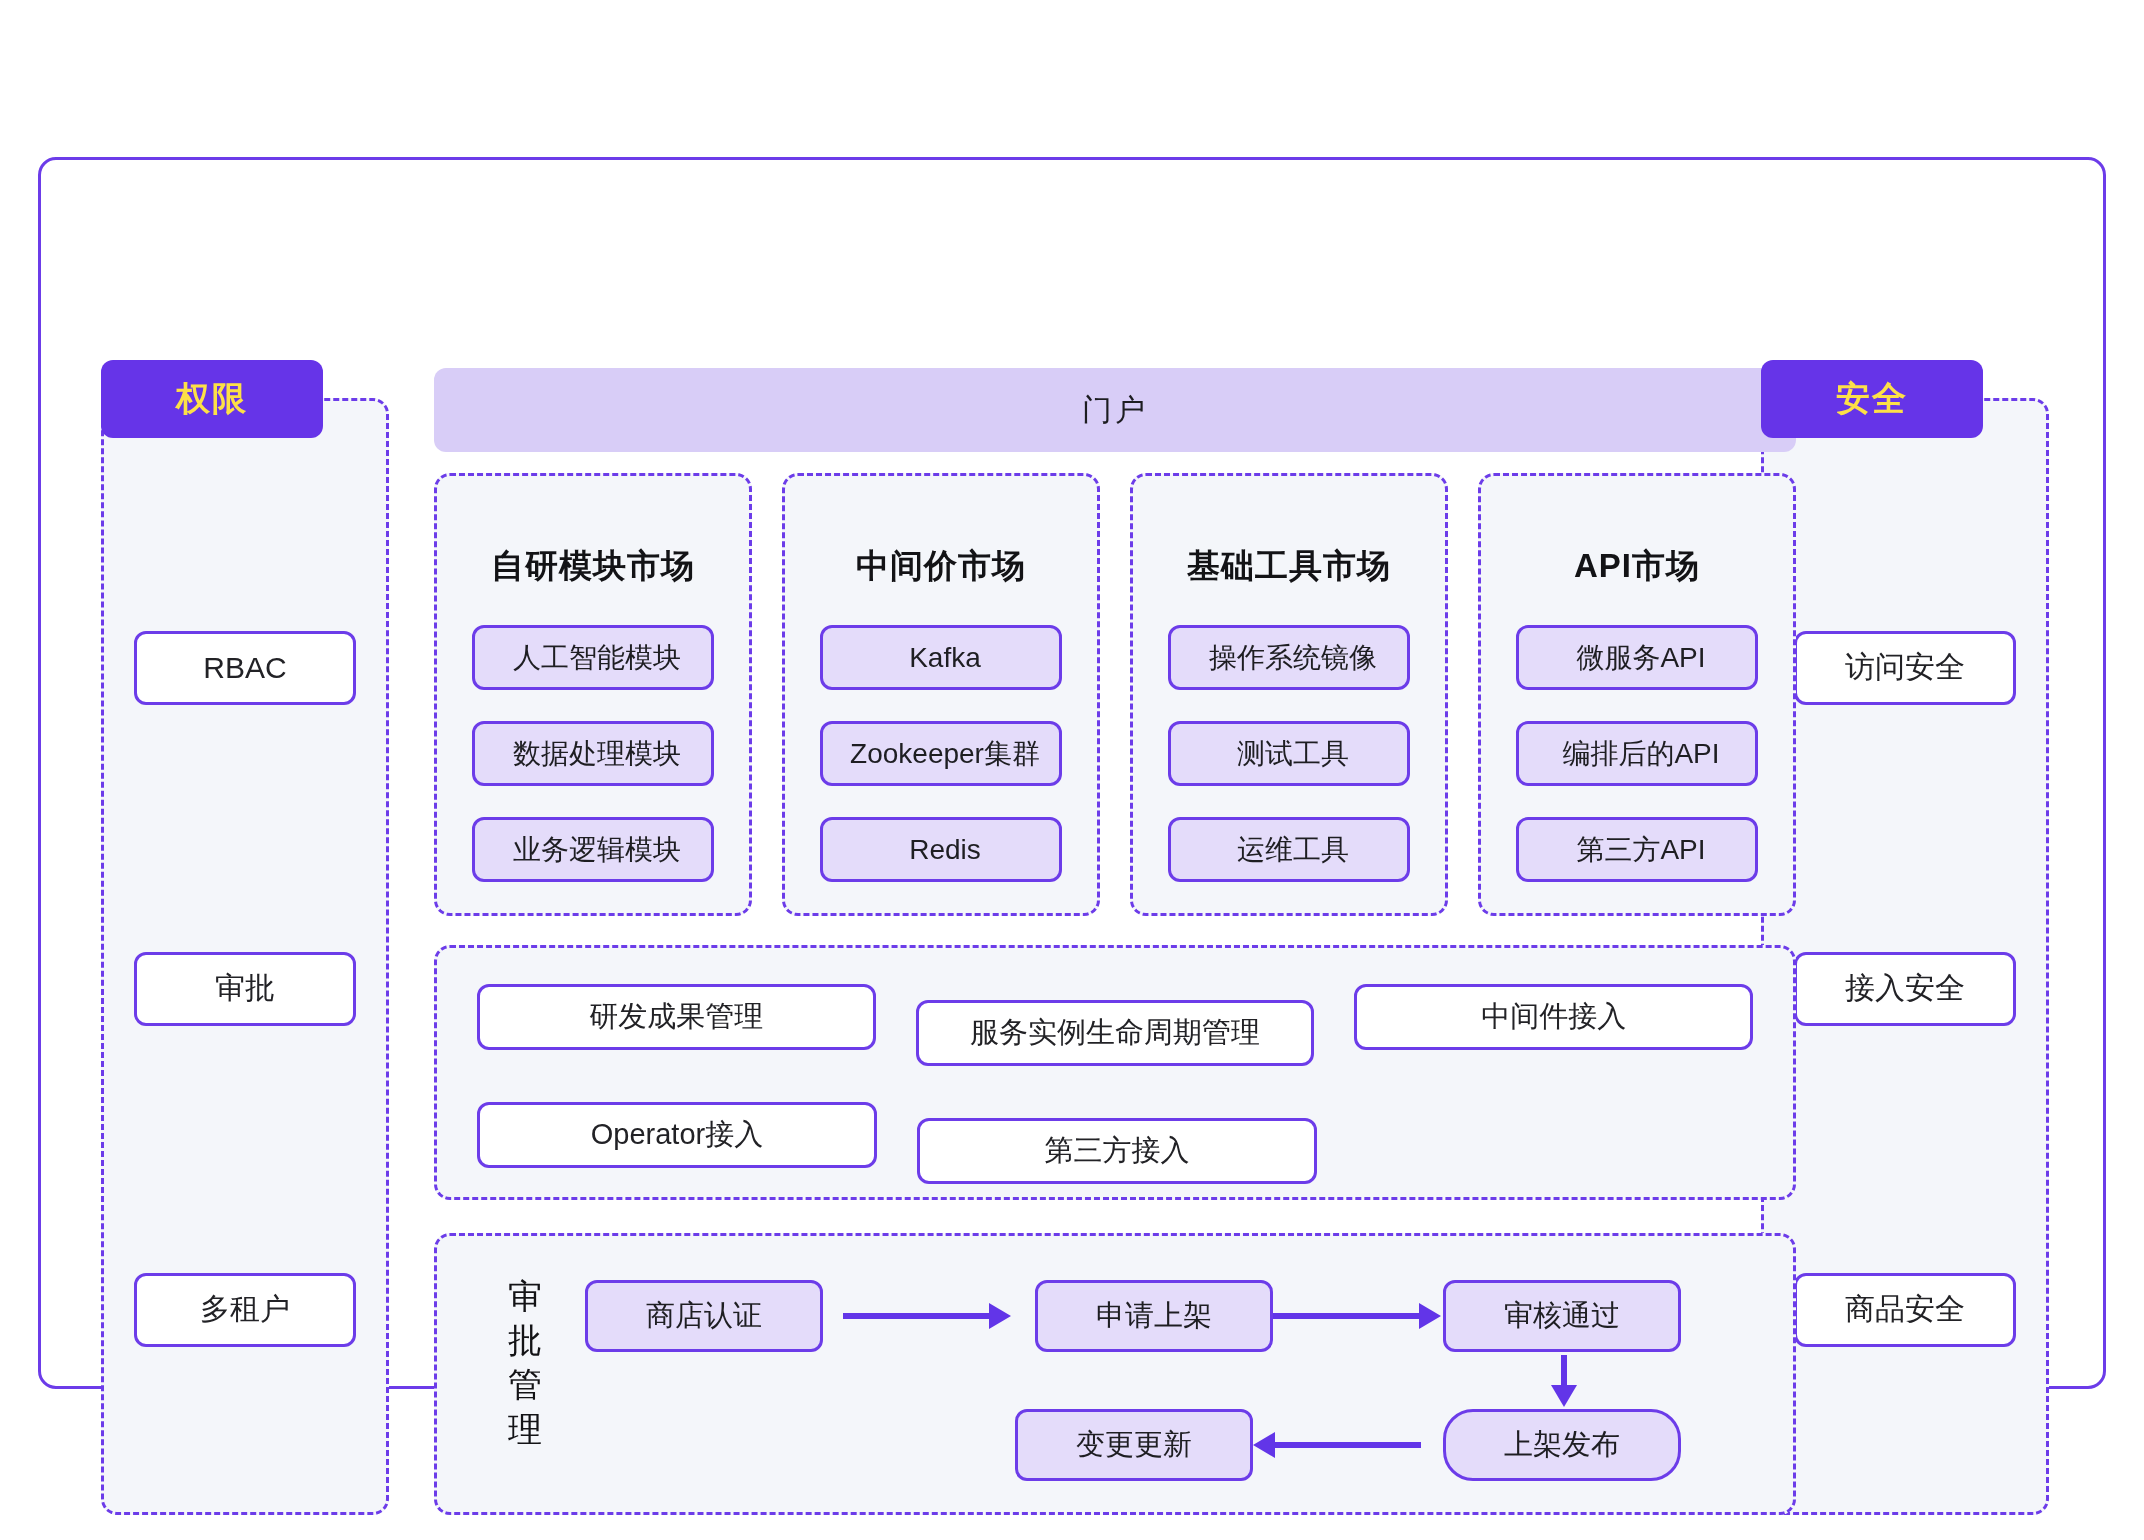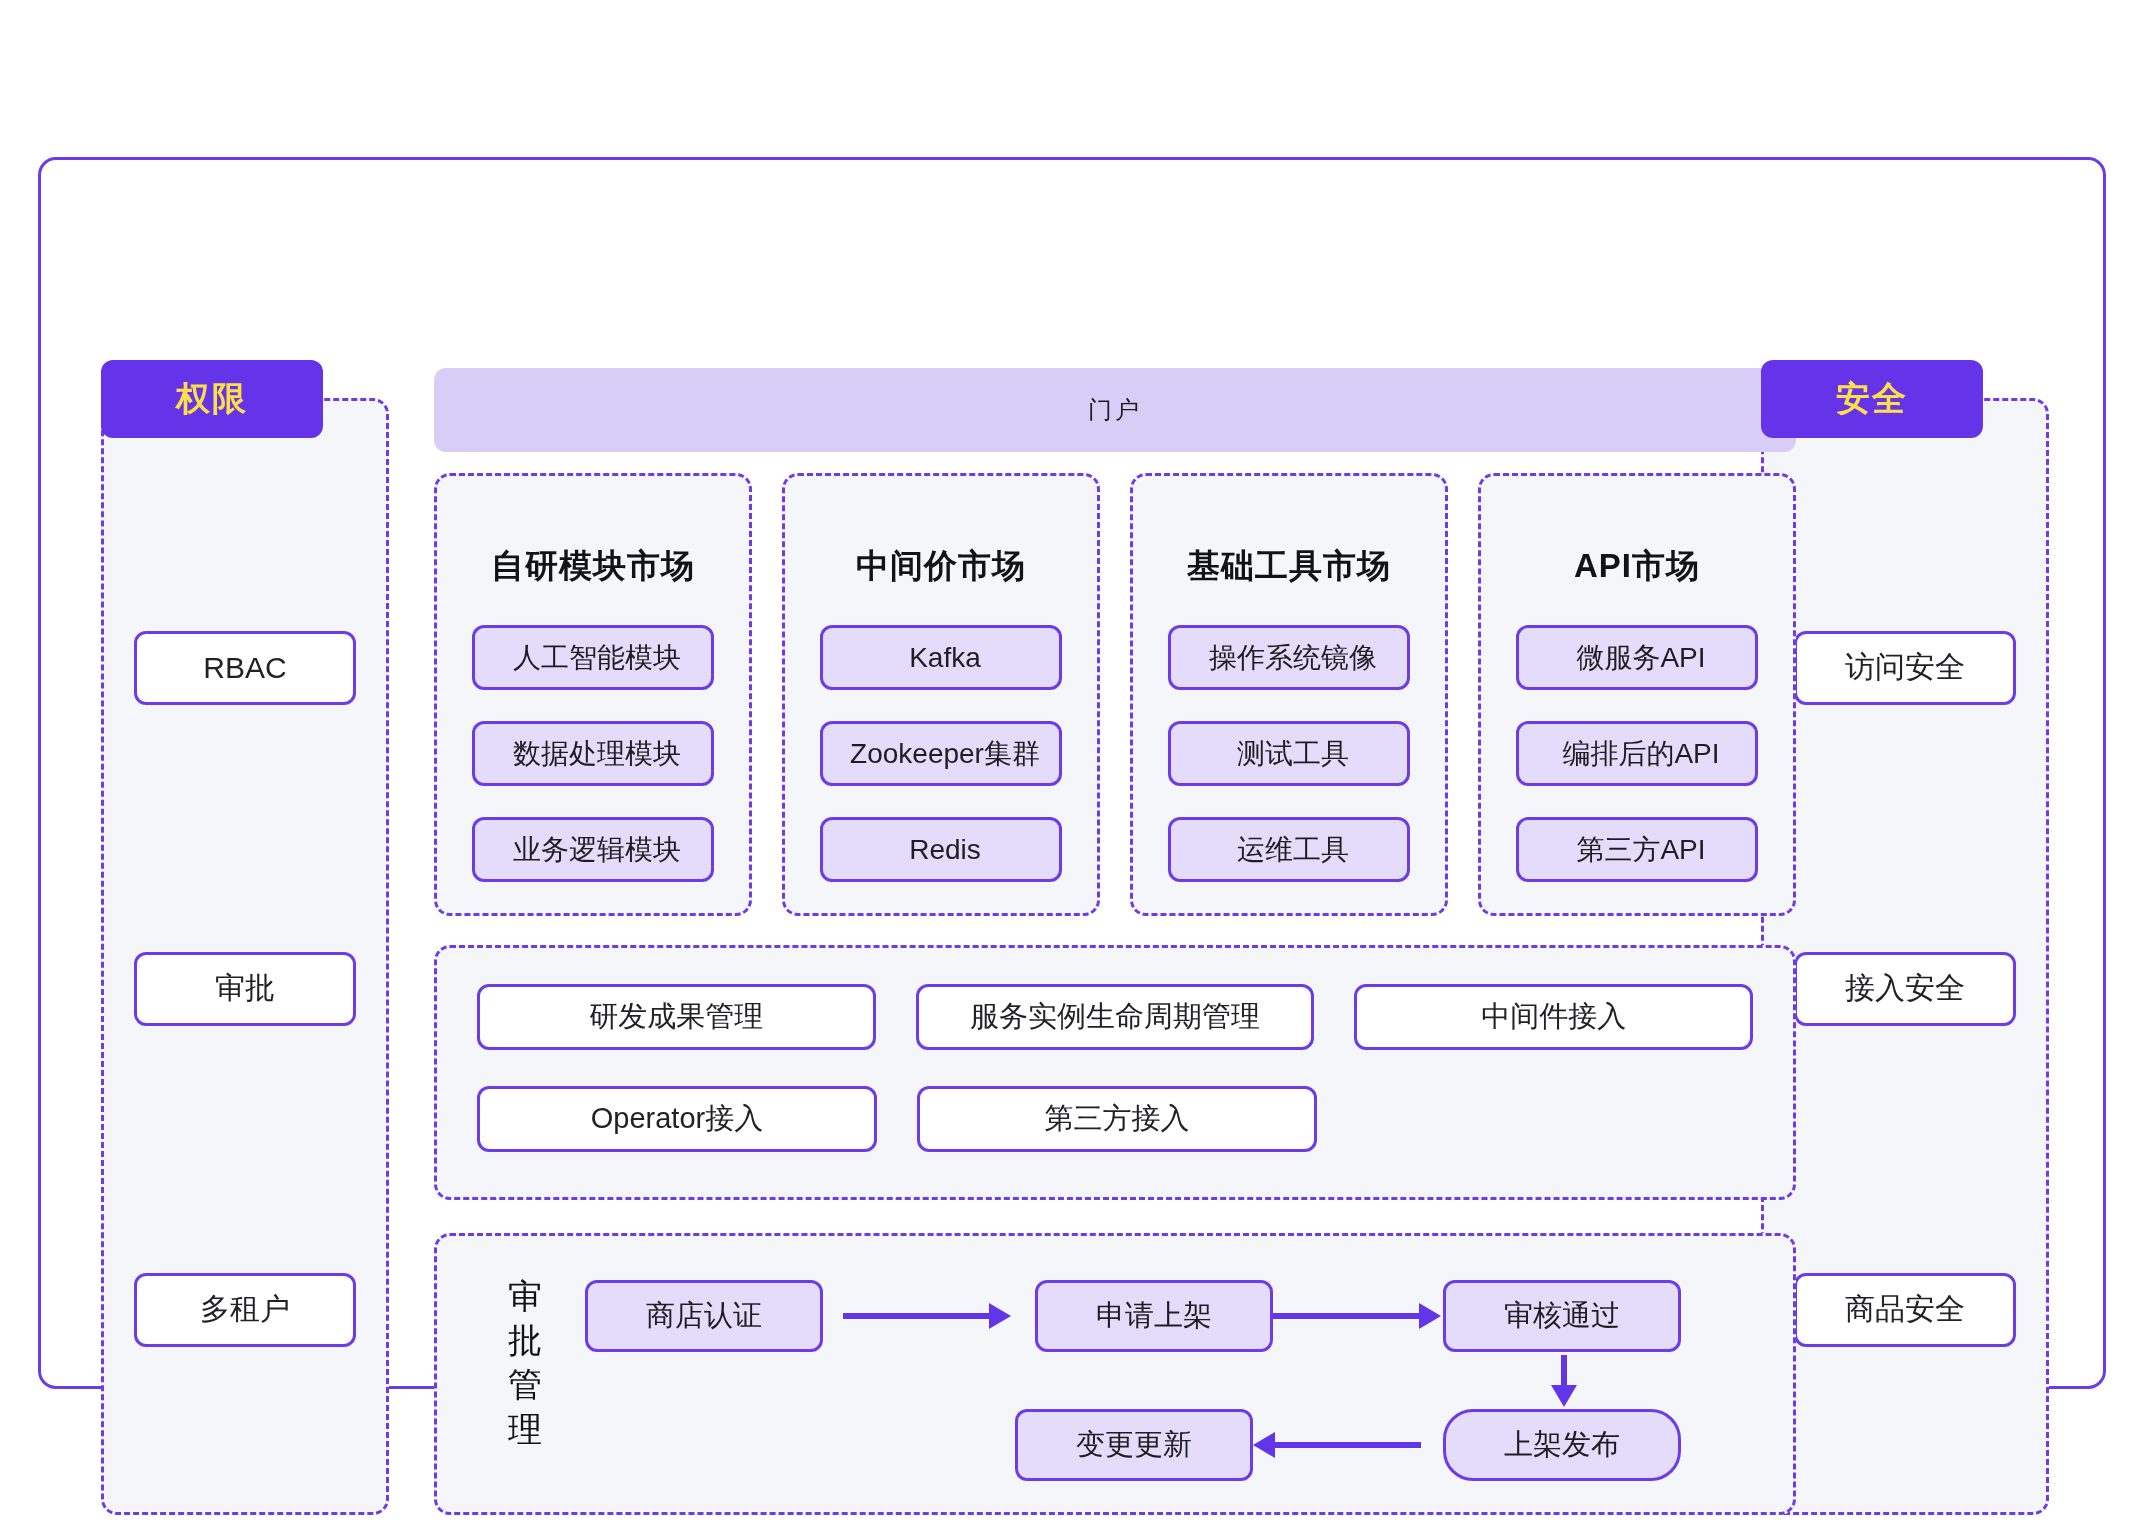--- a/index.html
+++ b/index.html
@@ -81,21 +81,21 @@
     position: absolute;
     left: 393px;
     top: 208px;
     width: 1362px;
     height: 84px;
     background: #d8cdf7;
     border-radius: 12px;
     display: flex;
     align-items: center;
     justify-content: center;
-    font-size: 24px;
+    font-size: 30px;
     color: #1d1d21;
     letter-spacing: 3px;
   }
 
   
   .markets {
     position: absolute;
     left: 393px;
     top: 313px;
     width: 1362px;
@@ -159,21 +159,21 @@
     gap: 40px;
   }
   .cap-row:first-child { margin-bottom: 36px; }
 
   .cap-chip {
     height: 66px;
     padding: 0 24px;
     font-size: 29px;
   }
   .cap-w1 { width: 400px; }
-  .cap-w2 { width: 400px; }
+  .cap-w2 { width: 400px; margin-top: 16px; }
   .cap-w3 { width: 400px; }
 
   
   .wf-band {
     left: 393px;
     top: 1073px;
     width: 1362px;
     height: 282px;
   }
 

